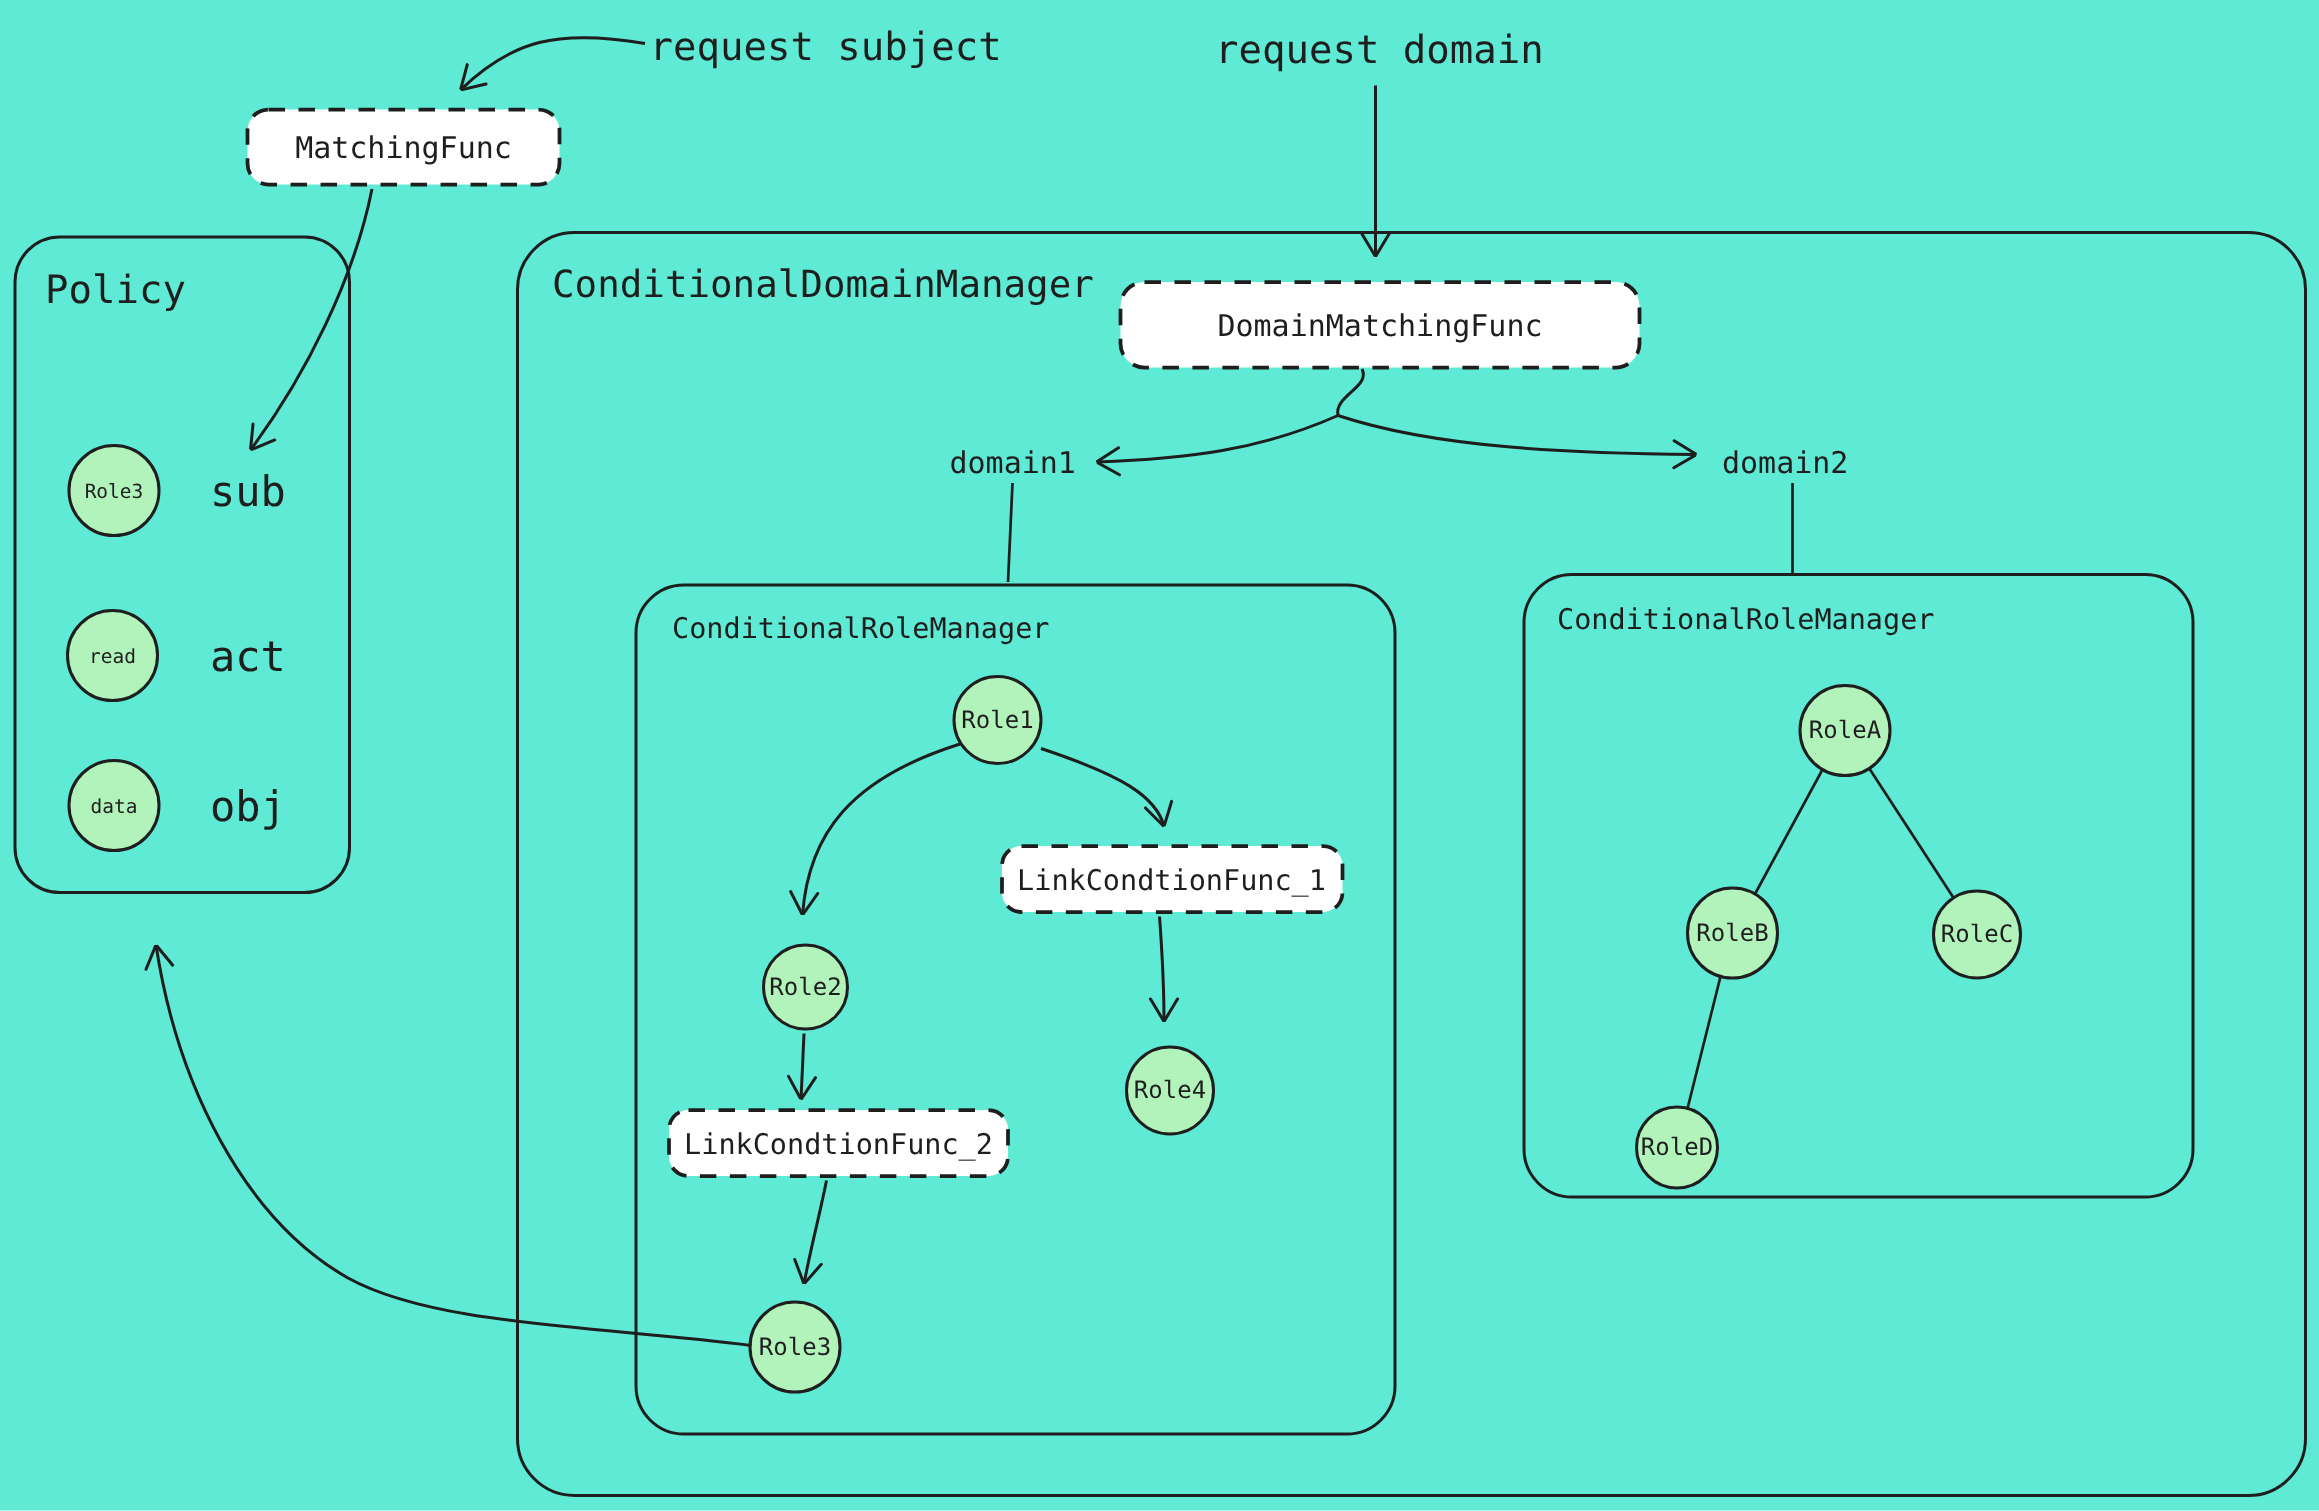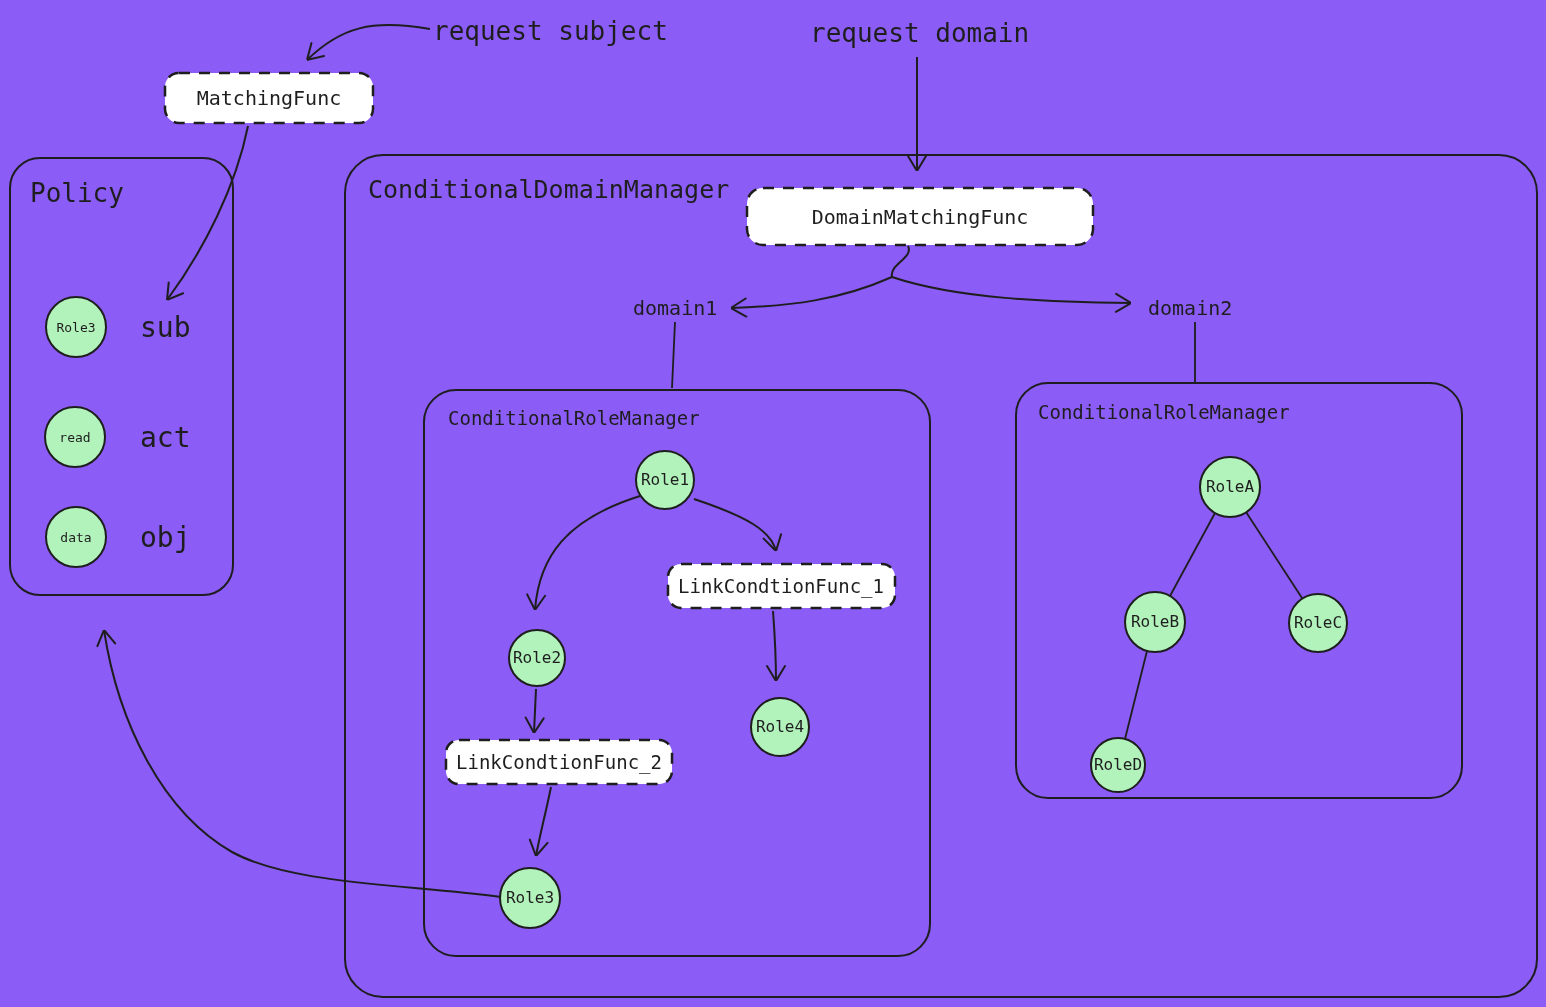--- a/index.html
+++ b/index.html
@@ -1,16 +1,16 @@
 <!DOCTYPE html>
 <html><head>
 <meta charset="utf-8">
 <style>
   html,body { margin:0; padding:0; background:#ffffff; }
-  .stage { width:1546px; height:1007px; position:relative; background:#8b5cf6;text-align:center; }
+  .stage { width:1546px; height:1007px; position:relative; background:#5eead4;text-align:center; }
   svg { display:block; }
   text {
     font-family:"DejaVu Sans Mono","Liberation Mono",monospace;
     fill:#1e1e1e;
   }
   .box    { fill:none; stroke:#1e1e1e; stroke-width:2; }
   .dashed { fill:#ffffff; stroke:#1e1e1e; stroke-width:2.5; stroke-dasharray:11 9; }
   .edge   { fill:none; stroke:#1e1e1e; stroke-width:2; }
   .thin   { fill:none; stroke:#1e1e1e; stroke-width:1.8; }
   .node   { stroke:#1e1e1e; stroke-width:2; }

